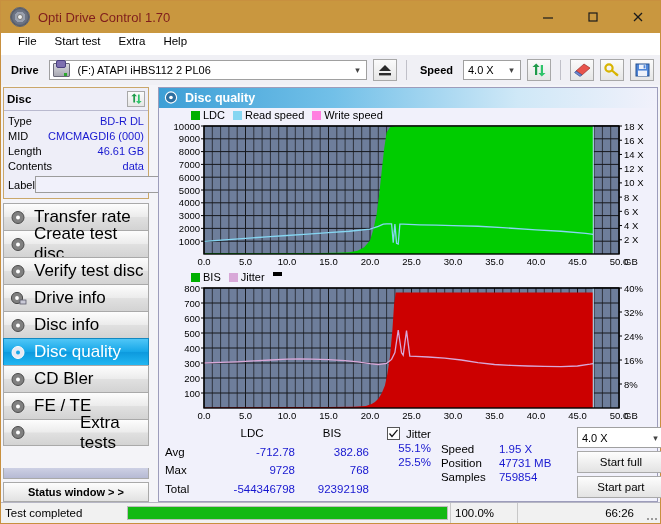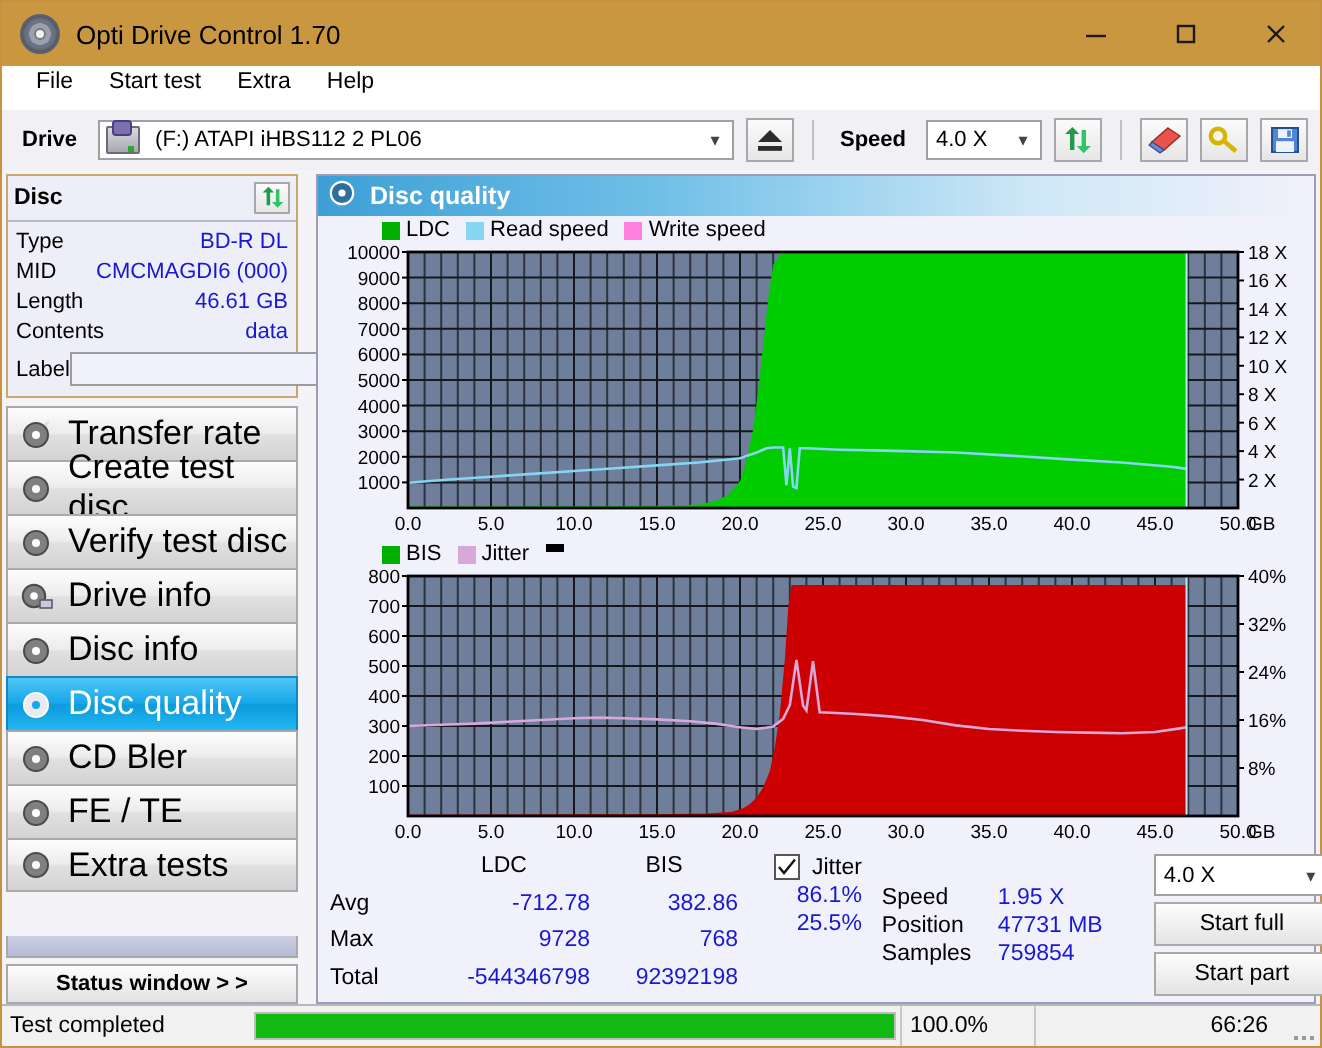--- a/index.html
+++ b/index.html
@@ -31,21 +31,21 @@
     background:
       radial-gradient(circle at 50% 50%, #ffffff 0 14%, #9aa0ae 15% 42%, #6d7484 43% 72%, #cfd4de 73% 100%);
     border:1px solid #5c6170;
     position:relative;
     box-shadow:inset 0 0 2px rgba(0,0,0,.6);
   }
   .title-icon:after{
     content:"";position:absolute;left:6px;top:6px;width:4px;height:4px;
     border-radius:50%;background:#f2f2f2;border:1px solid #777;
   }
-  .title-text{font-size:13px;color:#000000;font-family:"Liberation Sans",sans-serif;}
+  .title-text{font-size:13px;color:#7f1d1d;font-family:"Liberation Sans",sans-serif;}
   .title-btns{margin-left:auto;display:flex;height:32px;}
   .tbtn{
     width:45px;height:32px;display:flex;align-items:center;justify-content:center;
     font-size:14px;color:#1b1b1b;
   }
   .tbtn svg{display:block;}
   
   .menubar{
     height:22px;background:#ffffff;display:flex;align-items:flex-start;
     padding-left:8px;flex:0 0 auto;border-bottom:0px;
@@ -107,21 +107,21 @@
     width:18px;height:16px;border:1px solid #a8a8a8;background:linear-gradient(#fbfbfb,#e6e6e6);
     margin-left:3px;display:flex;align-items:center;justify-content:center;box-sizing:border-box;
   }
   .navlist{margin-top:4px;display:flex;flex-direction:column;}
   .navbtn{
     height:27px;display:flex;align-items:center;
     background:linear-gradient(#fdfdfd 0%,#ececec 48%,#e0e0e0 52%,#d3d3d3 100%);
     border:1px solid #a9a9a9;border-bottom:none;
     box-sizing:border-box;font-size:17px;padding-left:6px;
   }
-  .navbtn:last-child{border-bottom:1px solid #a9a9a9;}
+  .navbtn:last-child{border-bottom:1px solid #a9a9a9;gap:46px;}
   .navbtn.sel{
     background:linear-gradient(#4fc6f7 0%,#17a7e8 48%,#0d9ade 52%,#22b7f2 100%);
     color:#fff;border-color:#1388c0;
   }
   .navbtn .nic{width:17px;height:15px;margin-right:7px;flex:0 0 auto;}
   .sidebar-bottom{margin-top:auto;}
   .filler{height:11px;background:linear-gradient(#cdd0e4,#b6bad4);border:1px solid #a9a9a9;border-top:none;box-sizing:border-box;}
   .statuswin{
     height:20px;margin-top:3px;background:linear-gradient(#fdfdfd,#e2e2e2);
     border:1px solid #a9a9a9;display:flex;align-items:center;justify-content:center;
@@ -718,21 +718,21 @@
 
         <div class="jitter-col">
           <div class="jitter-top">
             <span class="chk">
               <svg width="11" height="11" viewBox="0 0 11 11">
                   <polyline points="1.5,5.5 4,8.5 9.5,1.8" fill="none" stroke="#111" stroke-width="1.2"></polyline>
                 </svg>
             </span>
             <span>Jitter</span>
           </div>
-          <div class="jitter-val">86.1%</div>
+          <div class="jitter-val">55.1%</div>
           <div class="jitter-val">25.5%</div>
         </div>
 
         <div class="speed-col">
           <div class="k">Speed</div>
           <div class="v">1.95 X</div>
           <div class="k">Position</div>
           <div class="v">47731 MB</div>
           <div class="k">Samples</div>
           <div class="v">759854</div>

